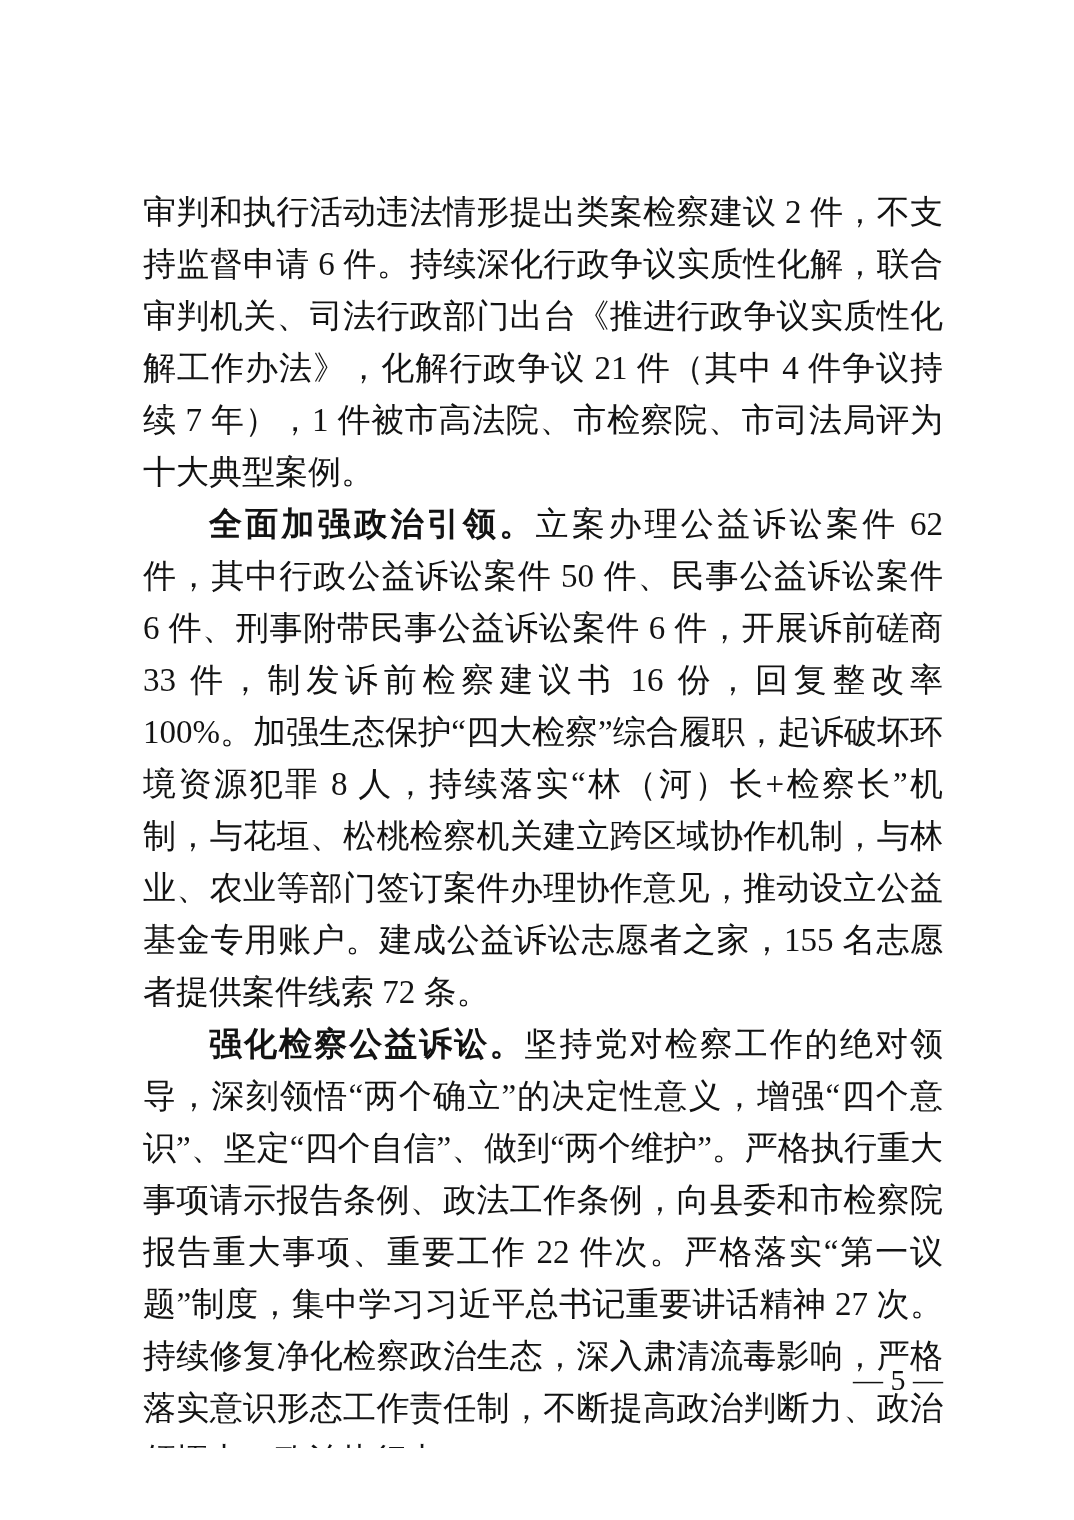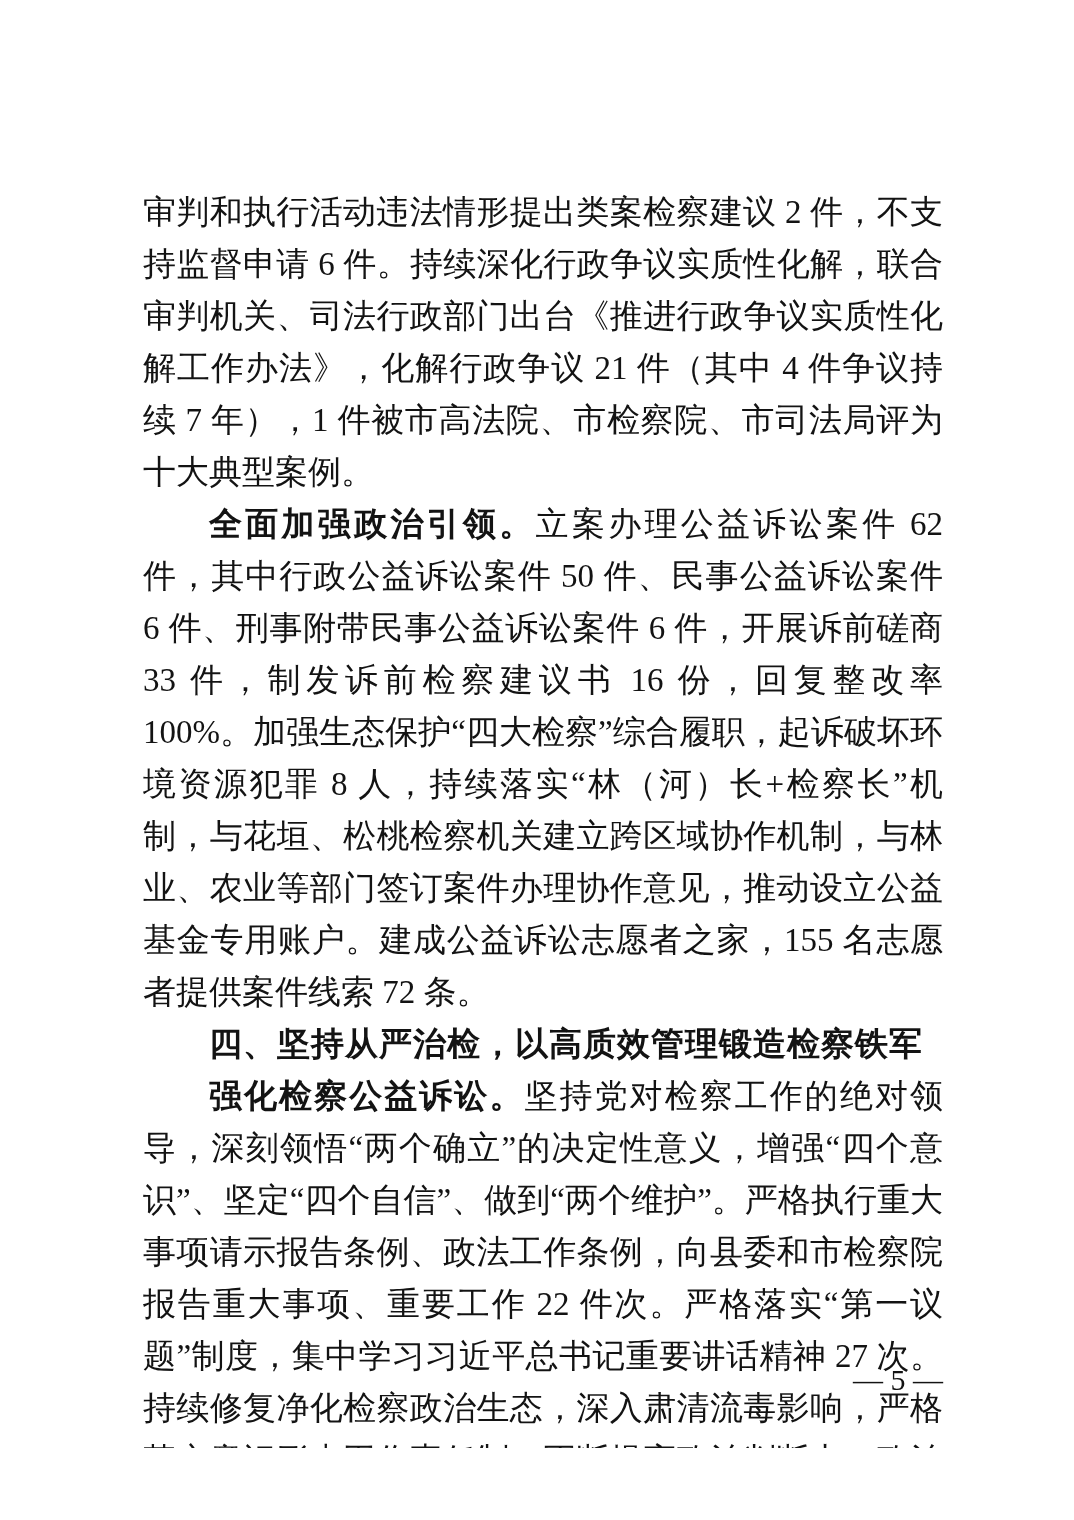--- a/index.html
+++ b/index.html
@@ -70,21 +70,20 @@
 <body>
 
 <div class="page">
 
   <main class="content">
 
     <p class="para"><span>审判和执行活动违法情形提出类案检察建议 2 件，不支持监督申请 6 件。持续深化行政争议实质性化解，联合审判机关、司法行政部门出台《推进行政争议实质性化解工作办法》，化解行政争议 21 件（其中 4 件争议持续 7 年），1 件被市高法院、市检察院、市司法局评为十大典型案例。</span></p>
 
     <p class="para indent"><span class="lead">全面加强政治引领。</span><span>立案办理公益诉讼案件 62 件，其中行政公益诉讼案件 50 件、民事公益诉讼案件 6 件、刑事附带民事公益诉讼案件 6 件，开展诉前磋商 33 件，制发诉前检察建议书 16 份，回复整改率 100%。加强生态保护“四大检察”综合履职，起诉破坏环境资源犯罪 8 人，持续落实“林（河）长+检察长”机制，与花垣、松桃检察机关建立跨区域协作机制，与林业、农业等部门签订案件办理协作意见，推动设立公益基金专用账户。建成公益诉讼志愿者之家，155 名志愿者提供案件线索 72 条。</span></p>
 
-    <h2 class="heading">四、坚持从严治检，以高质效管理锻造检察铁军</h2>
 
     <p class="para indent"><span class="lead">强化检察公益诉讼。</span><span>坚持党对检察工作的绝对领导，深刻领悟“两个确立”的决定性意义，增强“四个意识”、坚定“四个自信”、做到“两个维护”。严格执行重大事项请示报告条例、政法工作条例，向县委和市检察院报告重大事项、重要工作 22 件次。严格落实“第一议题”制度，集中学习习近平总书记重要讲话精神 27 次。持续修复净化检察政治生态，深入肃清流毒影响，严格落实意识形态工作责任制，不断提高政治判断力、政治领悟力、政治执行力。</span></p>
 
   </main>
 
   <footer class="footer">
     <span class="page-number">— 5 —</span>
   </footer>
 
 </div>

